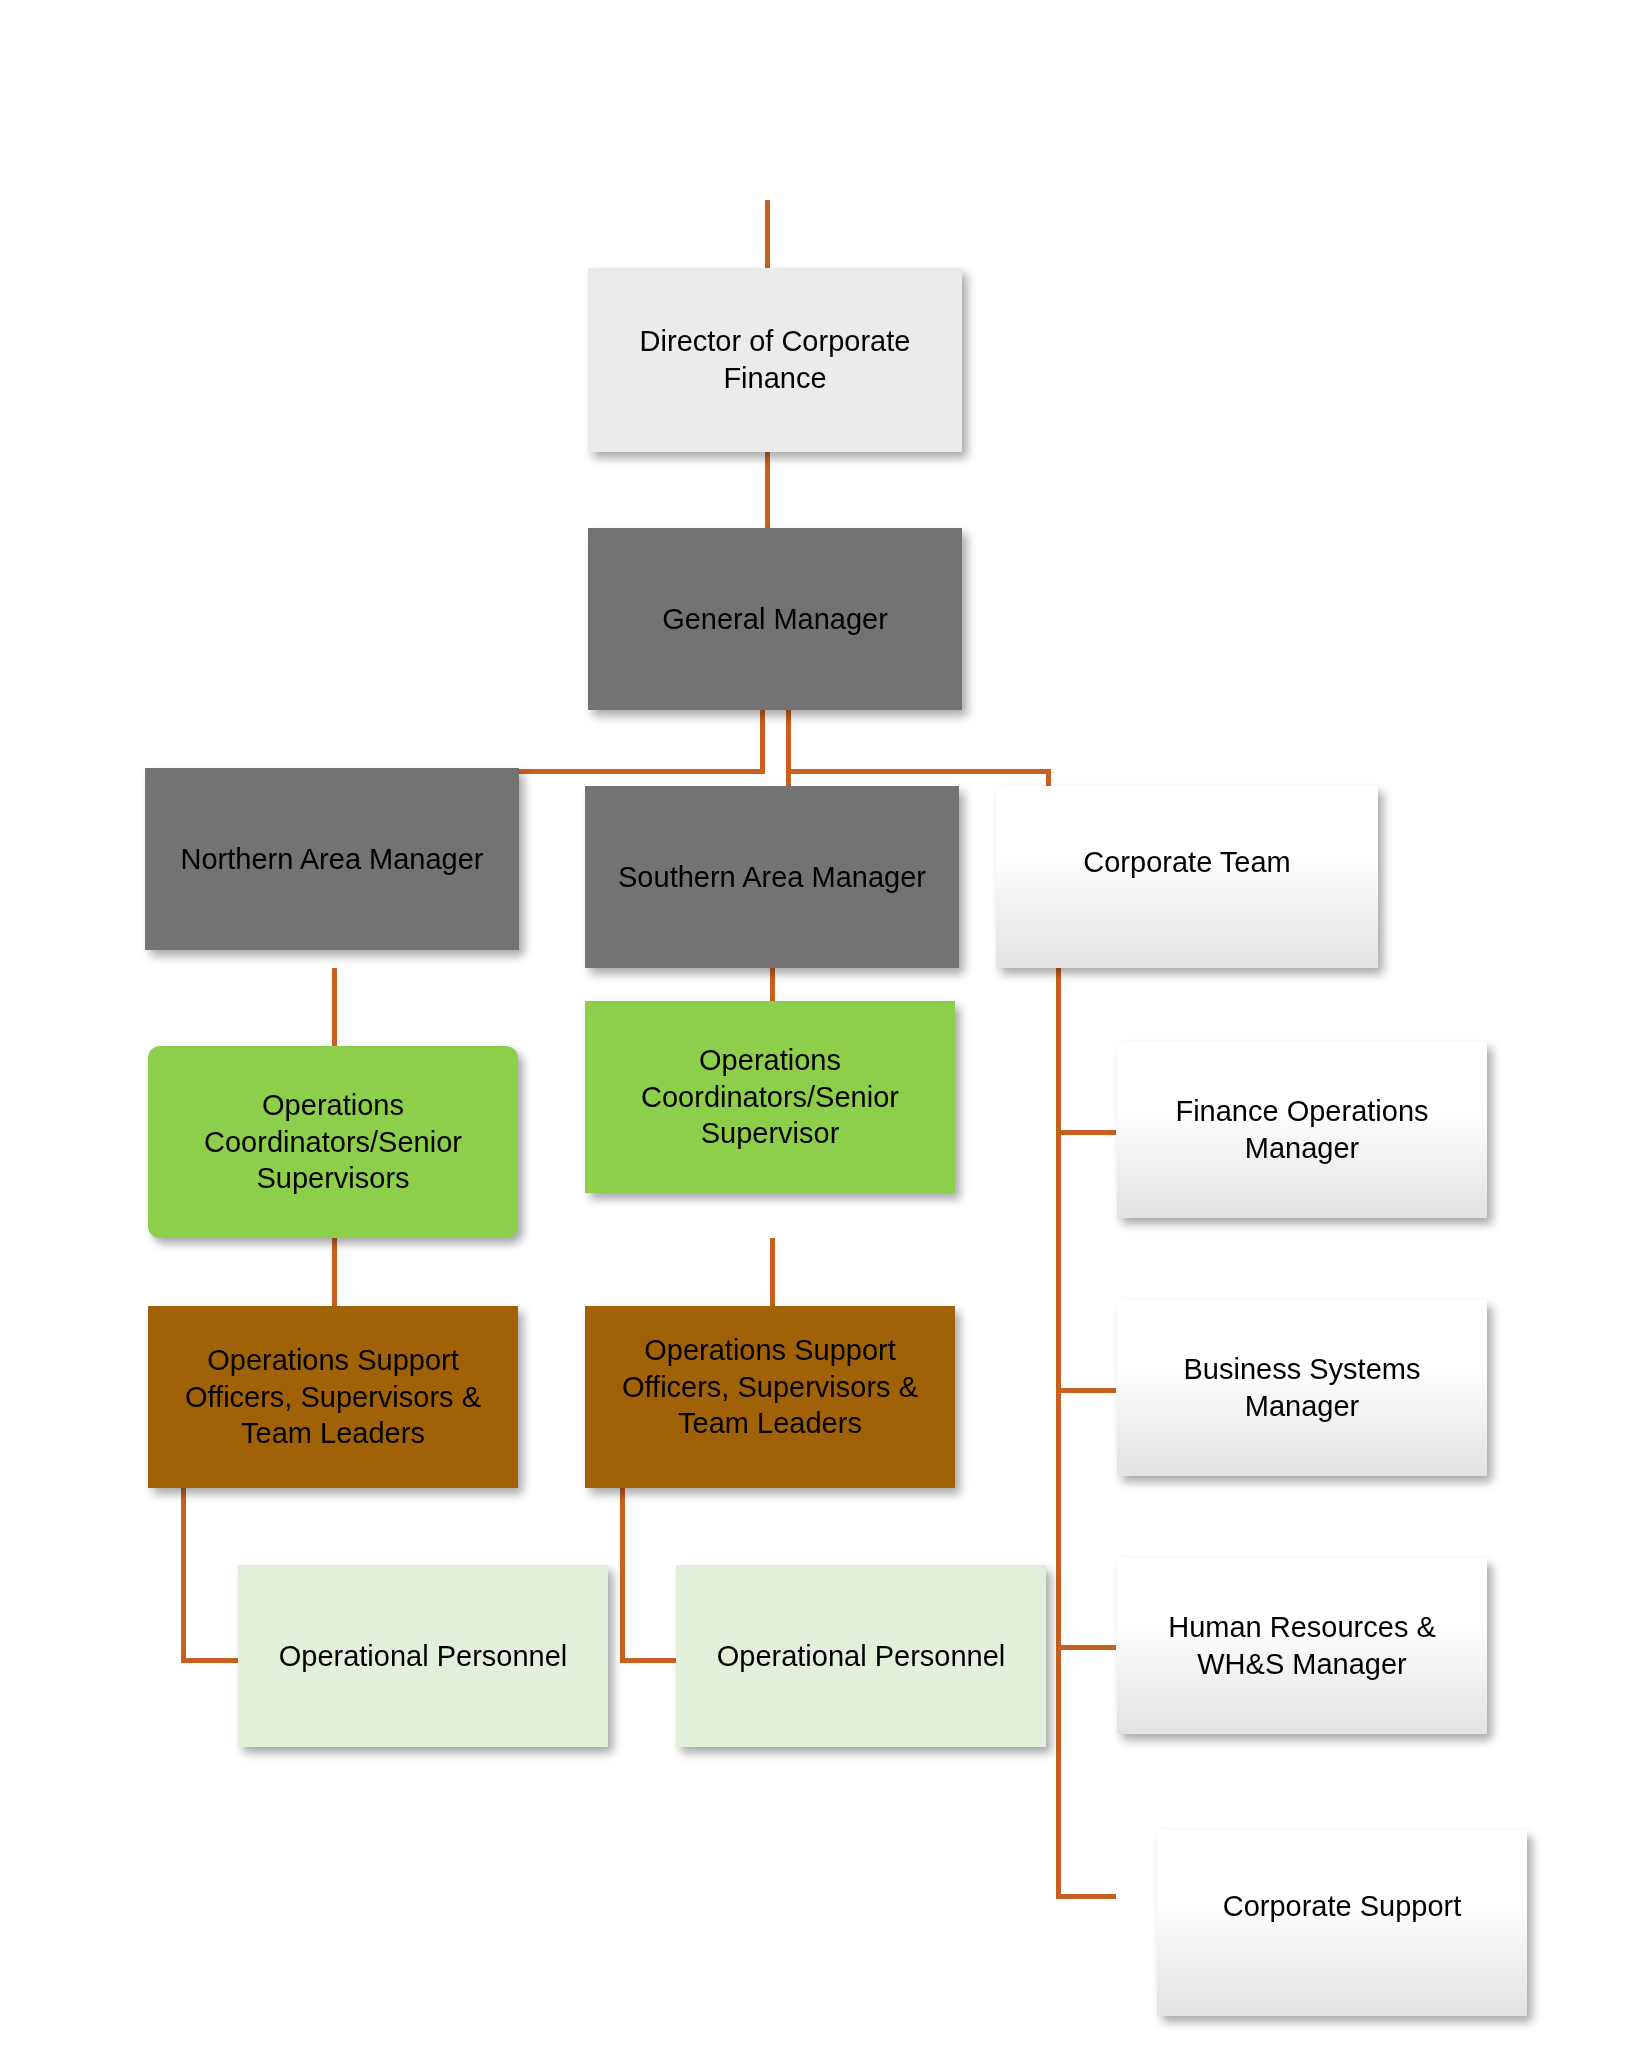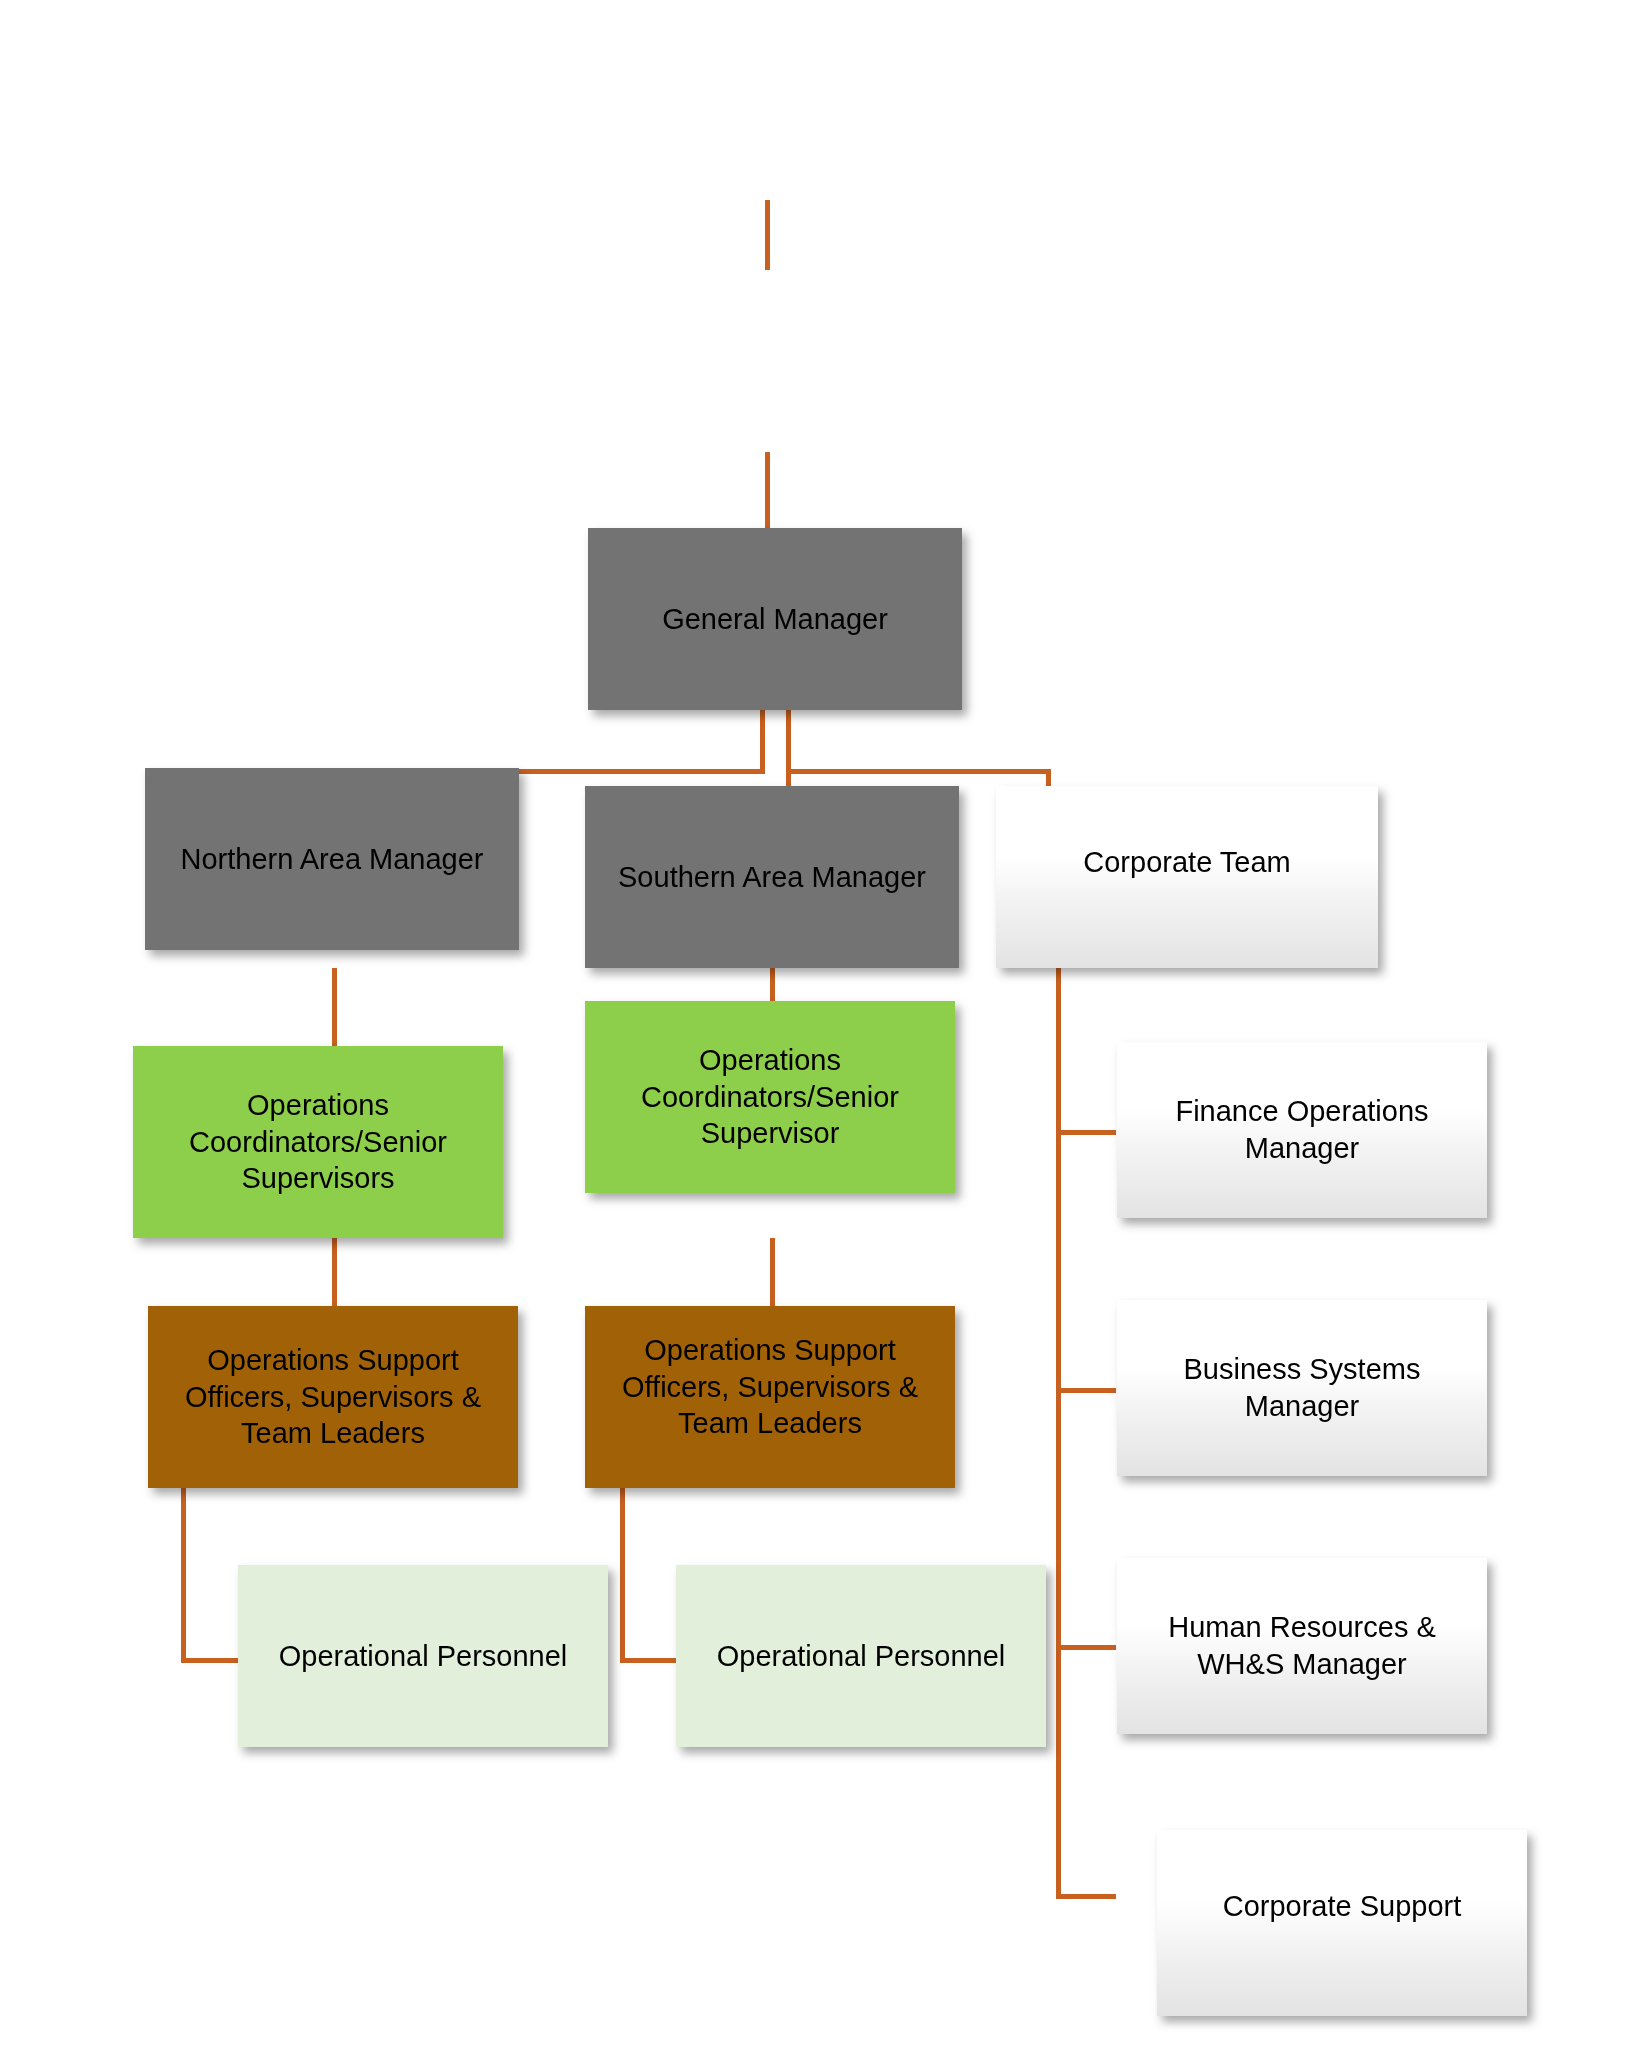--- a/index.html
+++ b/index.html
@@ -94,38 +94,41 @@
   <div class="conn conn-h" style="left:620px; top:1658px; width:58px;"></div>
 
   <div class="conn conn-v" style="left:1056px; top:968px; height:930px;"></div>
 
   <div class="conn conn-h" style="left:1056px; top:1130px; width:60px;"></div>
   <div class="conn conn-h" style="left:1056px; top:1388px; width:60px;"></div>
   <div class="conn conn-h" style="left:1056px; top:1645px; width:60px;"></div>
   <div class="conn conn-h" style="left:1056px; top:1894px; width:60px;"></div>
 
 
+  <div class="node fill-gray" style="left:588px; top:268px; width:374px; height:184px;">
+    <span class="label">Director of Corporate Finance</span>
+  </div>
 
   <div class="node fill-white" style="left:588px; top:528px; width:374px; height:182px;">
     <span class="label">General Manager</span>
   </div>
 
   <div class="node fill-white" style="left:145px; top:768px; width:374px; height:182px;justify-content:flex-end;">
     <span class="label">Northern Area Manager</span>
   </div>
 
   <div class="node fill-white" style="left:585px; top:786px; width:374px; height:182px;">
     <span class="label">Southern Area Manager</span>
   </div>
 
   <div class="node fill-gradient align-upper" style="left:996px; top:786px; width:382px; height:182px;">
     <span class="label">Corporate Team</span>
   </div>
 
-  <div class="node fill-green" style="left:133px; top:1046px; width:370px; height:192px;">
+  <div class="node fill-green" style="left:148px; top:1046px; width:370px; height:192px;border-radius:12px;">
     <span class="label">Operations Coordinators/Senior Supervisors</span>
   </div>
 
   <div class="node fill-green" style="left:585px; top:1001px; width:370px; height:192px;">
     <span class="label">Operations Coordinators/Senior Supervisor</span>
   </div>
 
   <div class="node fill-gradient" style="left:1117px; top:1042px; width:370px; height:176px;text-align:center;">
     <span class="label">Finance Operations Manager</span>
   </div>

